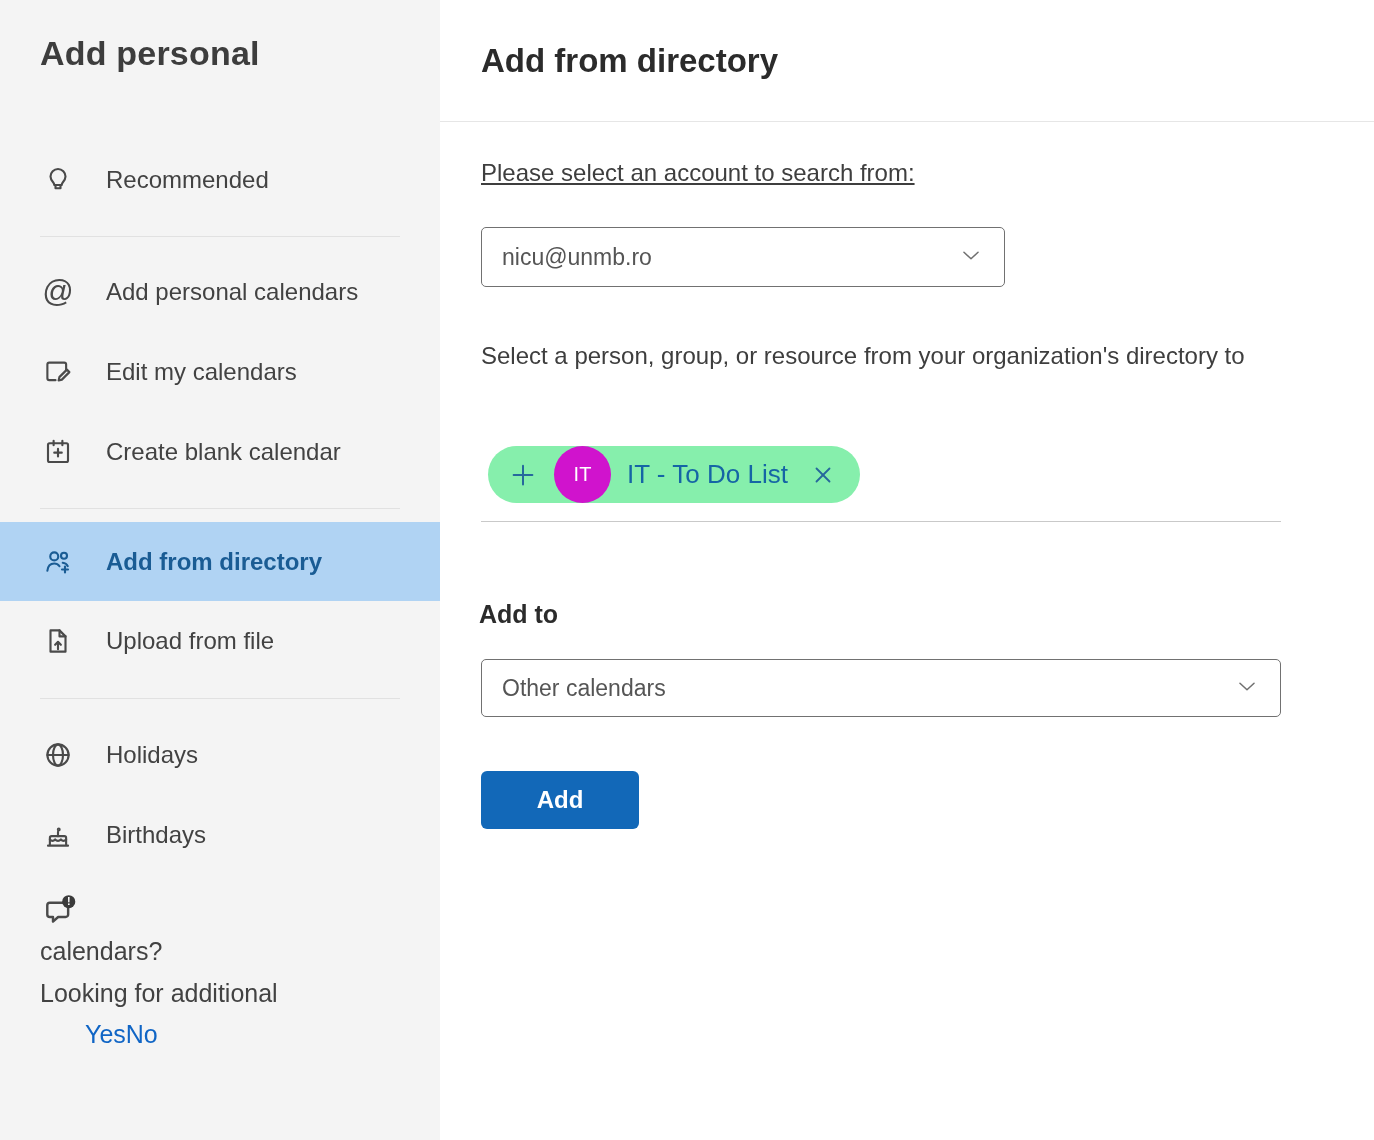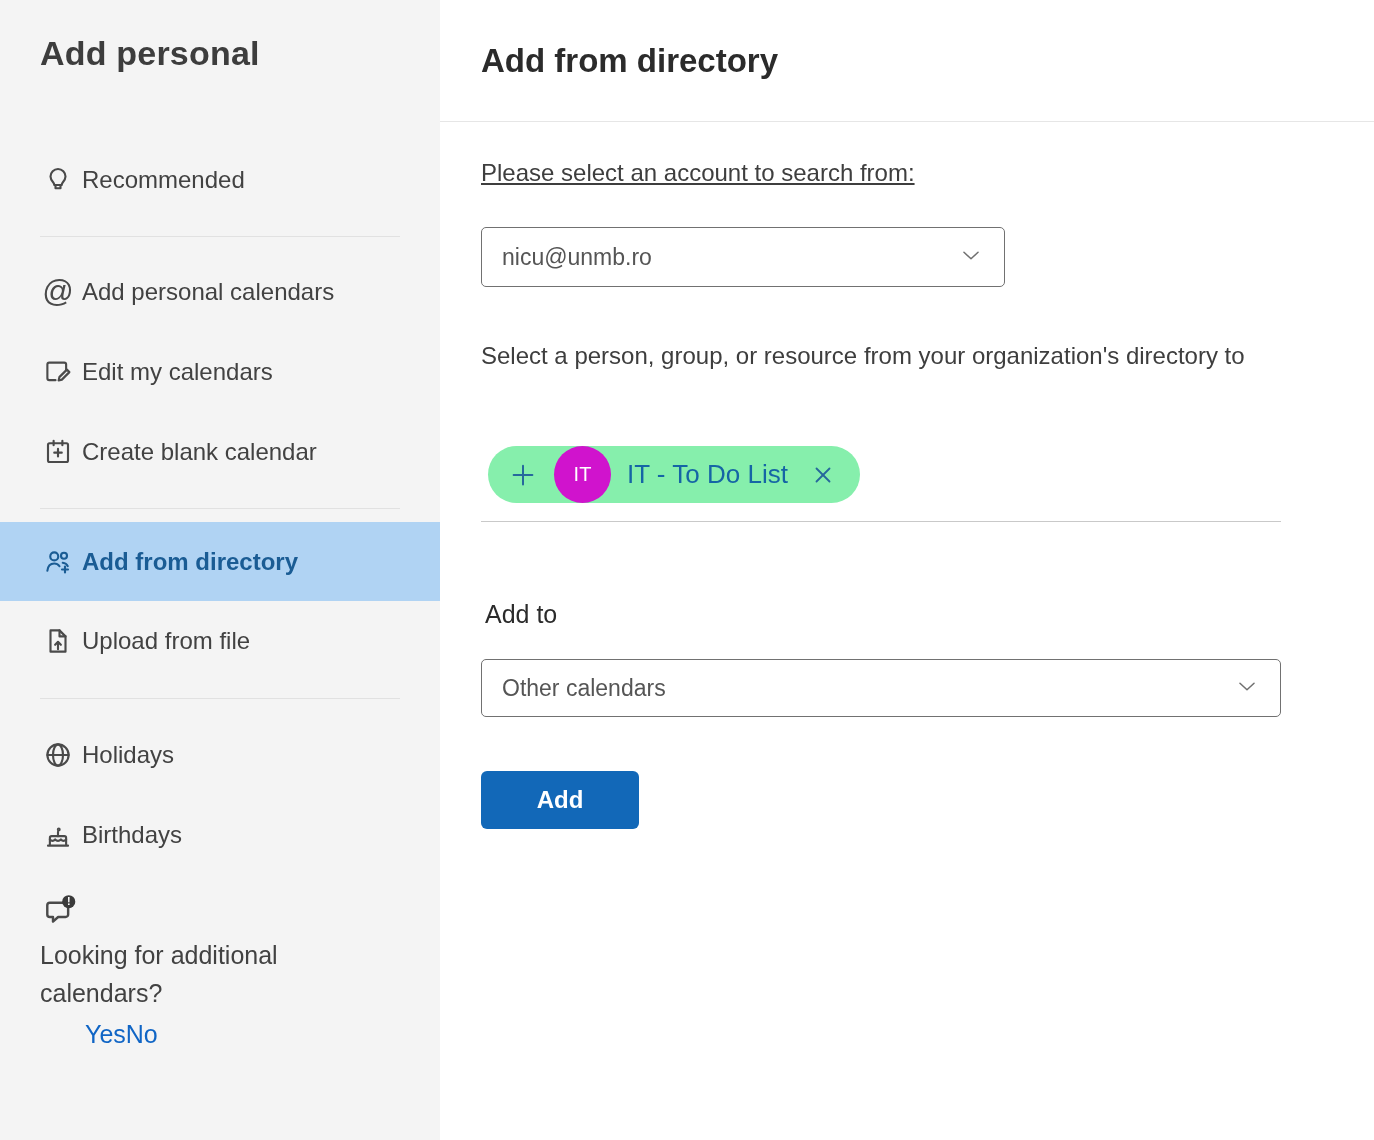--- a/index.html
+++ b/index.html
@@ -3,21 +3,21 @@
 <meta charset="utf-8">
 <style>
   * { margin:0; padding:0; box-sizing:border-box; }
   html,body { width:1374px; height:1140px; overflow:hidden; background:#fff;
               font-family:"Liberation Sans", sans-serif; color:#424242; }
 
   
   .sidebar { position:absolute; left:0; top:0; width:440px; height:1140px; background:#f4f4f4; }
   .sidebar-title { position:absolute; left:40px; top:34px; font-size:34px; font-weight:700; color:#3d3d3d; letter-spacing:.2px; }
   .nav { position:absolute; top:140px; left:0; right:0; }
-  .nav-item { height:80px; display:flex; align-items:center; padding-left:42px; gap:8px; cursor:pointer; }
+  .nav-item { height:80px; display:flex; align-items:center; padding-left:42px; gap:32px; cursor:pointer; }
   .nav-item .label { font-size:24px; color:#424242; white-space:nowrap; }
   .nav-item .ic { width:32px; height:32px; flex:0 0 32px; display:flex; align-items:center; justify-content:center; }
   .nav-item.selected { background:#b0d3f3; height:79px; }
   .nav-item.selected .label { color:#1a5c94; font-weight:700; }
   .divider { height:1px; background:#e1e1e1; margin:16px 40px 15px 40px; }
   .divider.d2 { margin:16px 40px 13px 40px; }
   .divider.d3 { margin:17px 40px 16px 40px; }
   svg.icon { stroke:#4a4a4a; fill:none; stroke-width:1.7; stroke-linecap:round; stroke-linejoin:round; }
   .nav-item.selected svg.icon { stroke:#1a5c94; }
   .at-glyph { font-size:31px; color:#4a4a4a; line-height:32px; }
@@ -44,21 +44,21 @@
 
   .chip { position:absolute; left:48px; top:446px; height:57px; background:#86efac; border-radius:29px;
           display:flex; align-items:center; padding:0 24px 0 20px; gap:16px; }
   .chip .plus { cursor:pointer; display:flex; }
   .chip .avatar { width:57px; height:57px; border-radius:50%; background:#d013cd; color:#fff;
                   display:flex; align-items:center; justify-content:center; font-size:20px; }
   .chip .chip-label { font-size:26px; color:#1565a5; white-space:nowrap; }
   .chip .close { cursor:pointer; display:flex; margin-left:6px; }
   .picker-underline { position:absolute; left:41px; top:521px; width:800px; height:1px; background:#c9c9c9; }
 
-  .addto-label { position:absolute; left:45px; top:600px; font-size:25px; font-weight:400; color:#2b2b2b; }
+  .addto-label { position:absolute; left:39px; top:600px; font-size:25px; font-weight:700; color:#2b2b2b; }
   .add-btn { position:absolute; left:41px; top:771px; width:158px; height:58px; background:#1268b8; border:none;
              border-radius:6px; color:#fff; font-size:24px; font-weight:700; cursor:pointer;
              font-family:"Liberation Sans", sans-serif; }
 </style>
 </head>
 <body>
 
 <div class="sidebar">
   <div class="sidebar-title">Add personal</div>
 
@@ -162,22 +162,22 @@
     </div>
 
     <div class="footer">
       <div class="bubble-wrap">
         <svg width="40" height="40" viewBox="0 0 28 28" fill="none">
           <path d="M5.5 7.5h11a1.8 1.8 0 0 1 1.8 1.8v6.4a1.8 1.8 0 0 1-1.8 1.8h-5.2l-3.6 3.2v-3.2H5.5a1.8 1.8 0 0 1-1.8-1.8V9.3a1.8 1.8 0 0 1 1.8-1.8z" stroke="#4a4a4a" stroke-width="1.7" stroke-linejoin="round"></path>
           <circle cx="18.7" cy="6.8" r="4.6" fill="#3a3a3a"></circle>
           <text x="18.7" y="9.4" text-anchor="middle" font-size="7.5" fill="#ffffff" font-weight="bold" font-family="Liberation Sans, sans-serif">!</text>
         </svg>
       </div>
+      <div class="q" style="margin-top:0">calendars?</div>
       <div class="q">Looking for additional</div>
-      <div class="q" style="margin-top:0">calendars?</div>
       <div class="links">
         <a>Yes</a>
         <a>No</a>
       </div>
     </div>
   </div>
 </div>
 
 <div class="main">
   <div class="main-title">Add from directory</div>

